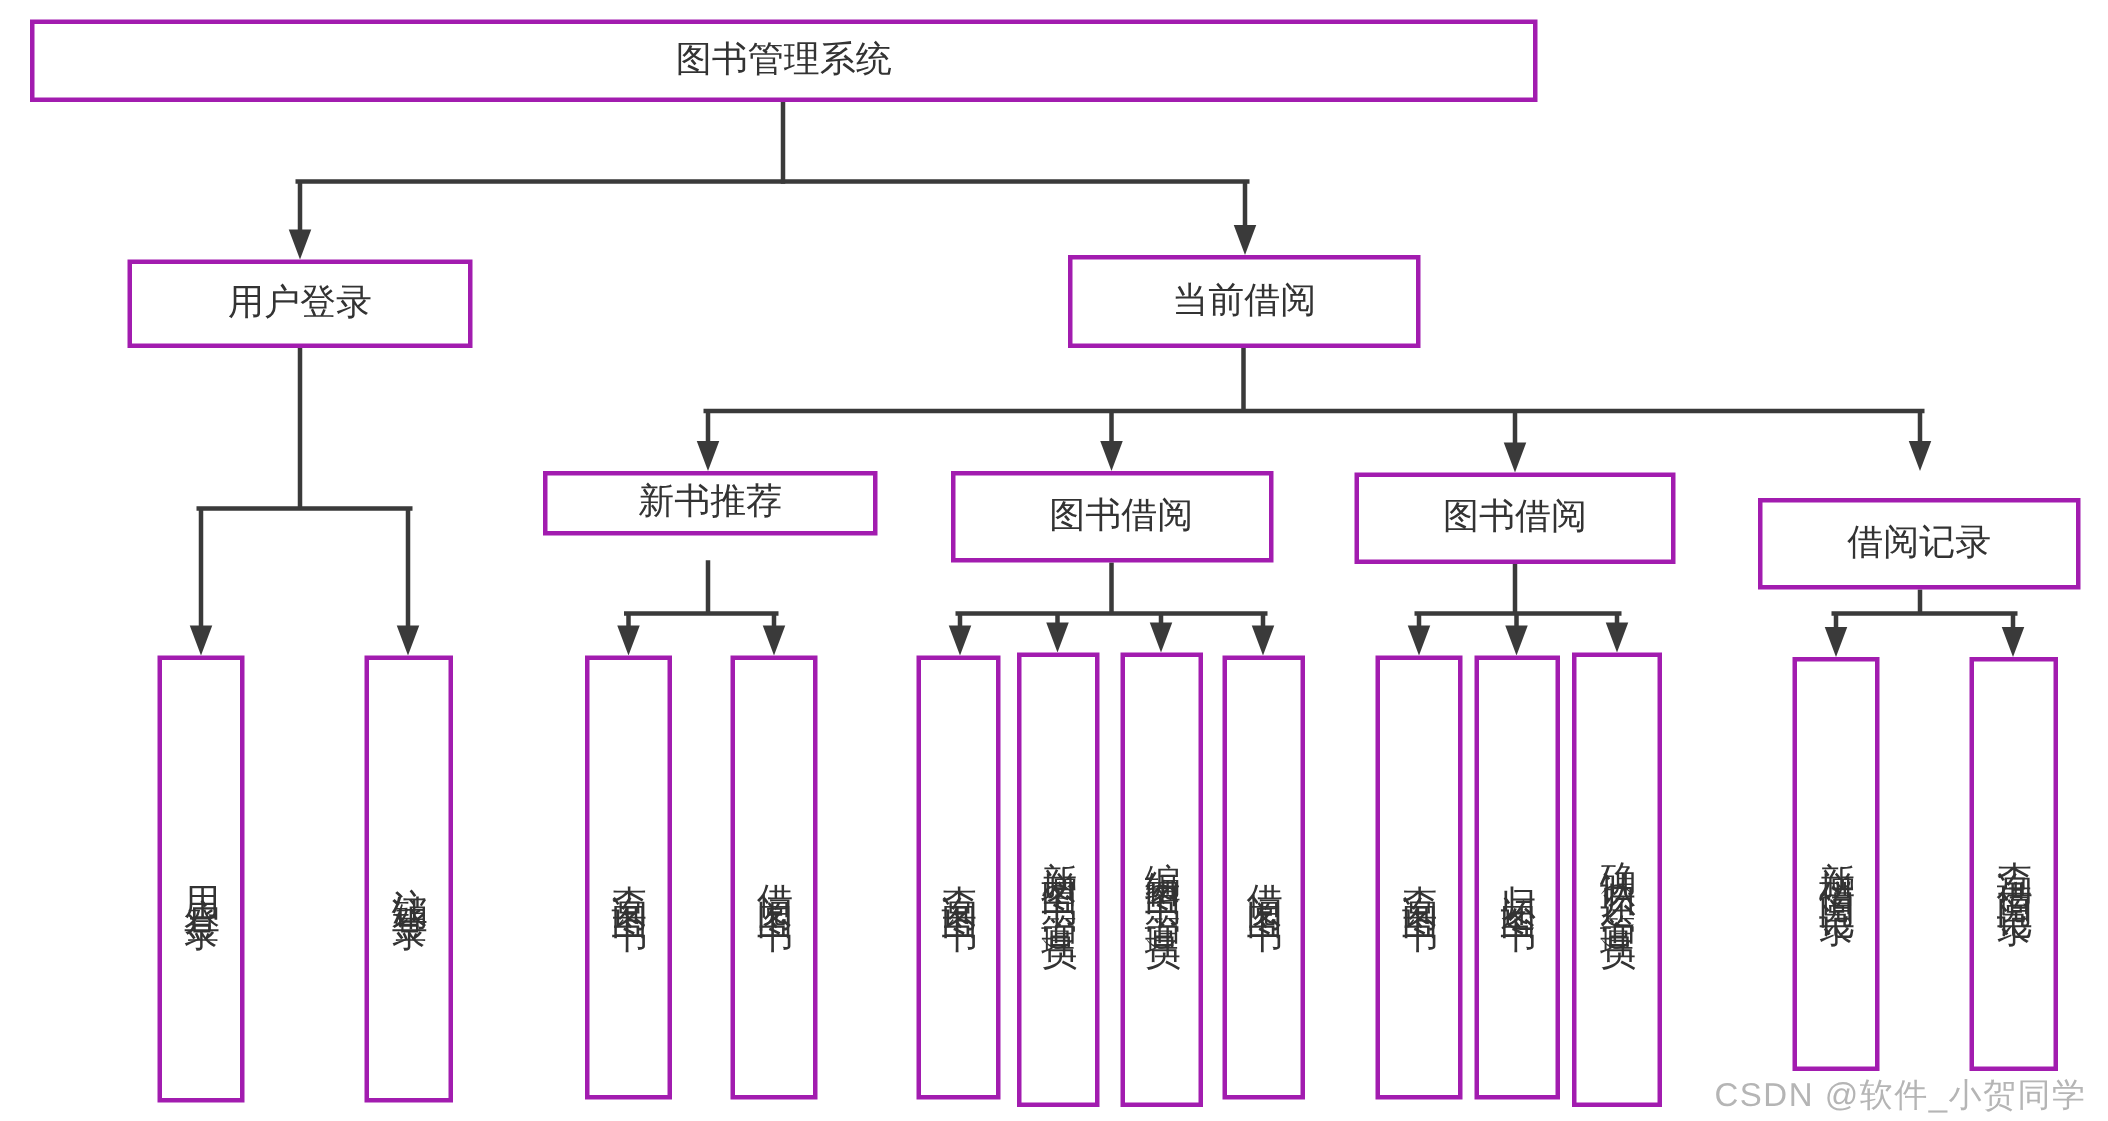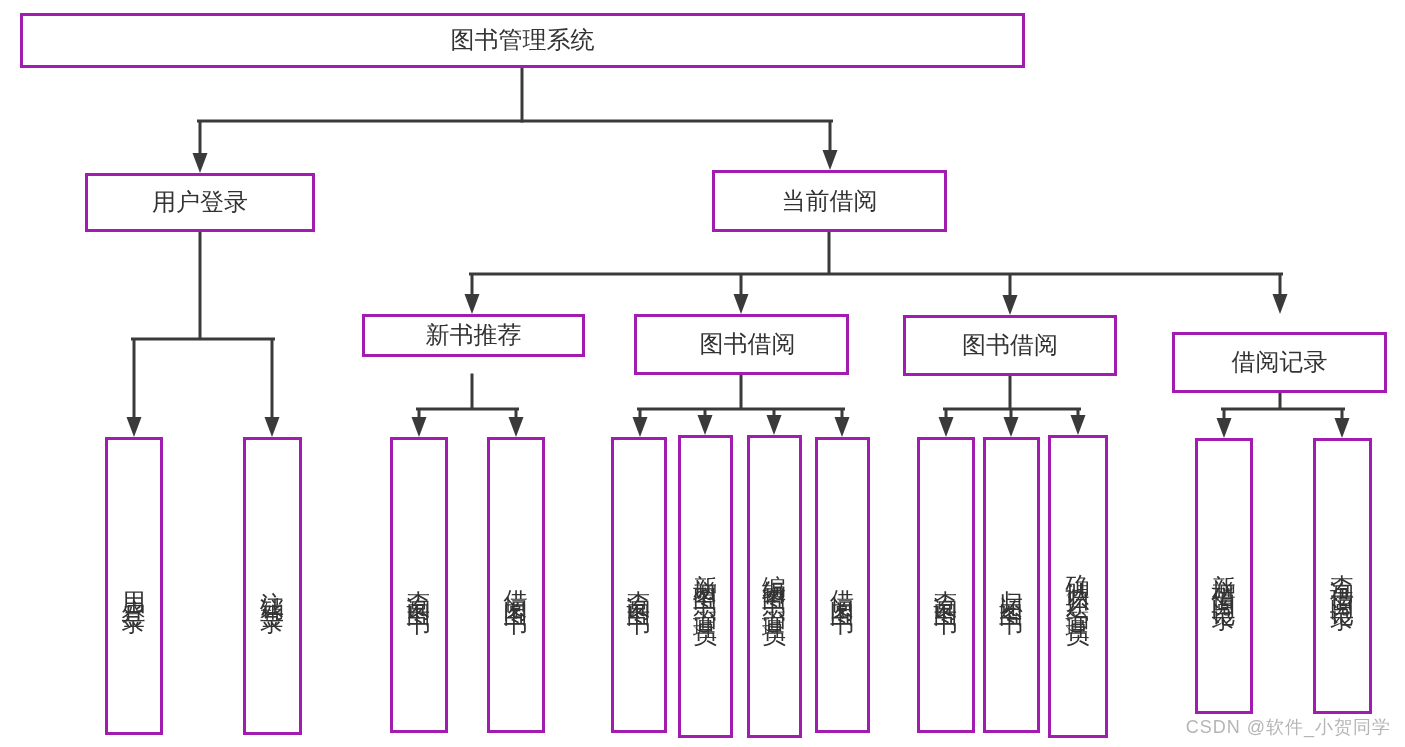--- a/index.html
+++ b/index.html
@@ -32,21 +32,21 @@
     text-orientation:mixed;
     letter-spacing:7px;
     line-height:1.05;
     white-space:nowrap;
   }
   .watermark{
     position:absolute;
     top:715px;
     right:14px;
     color:#b5b5b5;
-    font-size:18px;
+    font-size:22px;
     letter-spacing:1px;
     white-space:nowrap;
   }
 </style>
 </head>
 <body>
 
 <div class="canvas">
 
   <svg class="wires" viewBox="0 0 1405 747" xmlns="http://www.w3.org/2000/svg">

